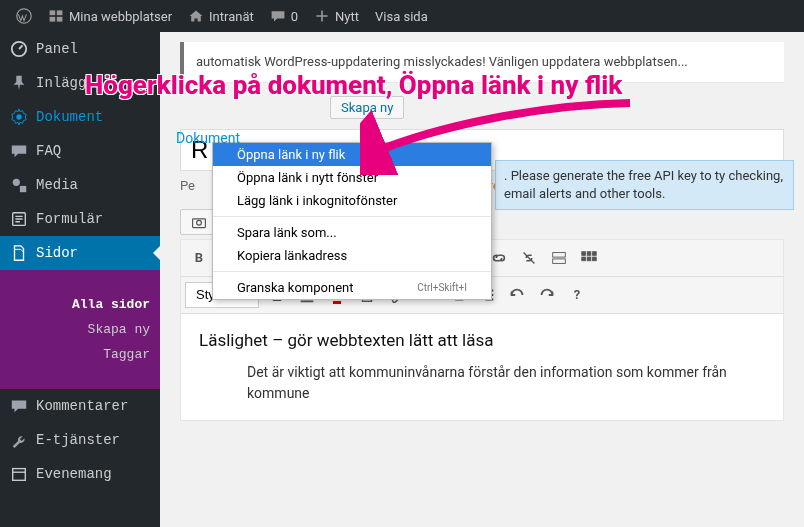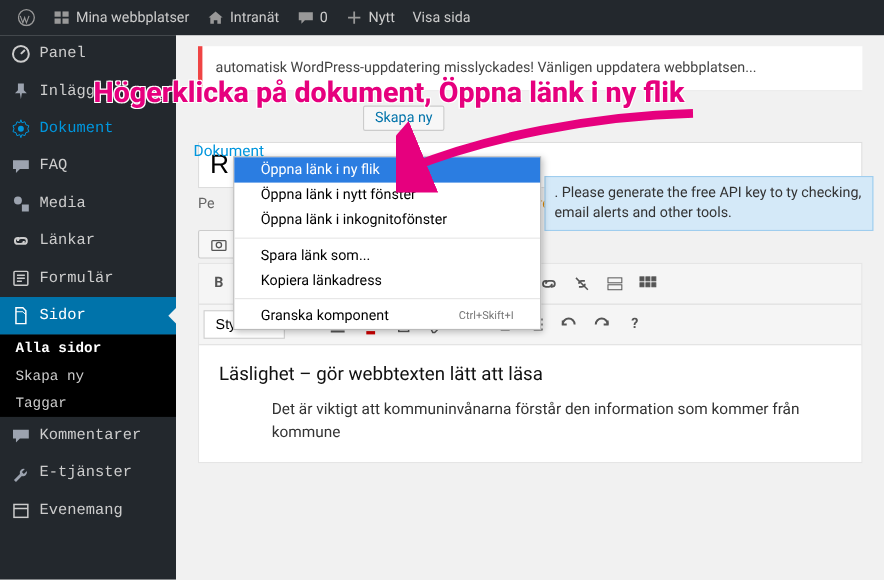--- a/index.html
+++ b/index.html
@@ -11,27 +11,27 @@
   #adminbar .abitem svg { width:16px; height:16px; fill:#999; }
   
   
   #sidebar { position:absolute; top:32px; left:0; width:160px; bottom:0; background:#23282d; color:#eee; overflow:hidden;font-family:Liberation Mono, monospace; }
   .menu-item { display:flex; align-items:center; gap:8px; padding:8px 10px; color:#ccc; cursor:pointer; font-size:14px; }
   .menu-item.current { background:#0073aa; color:#fff; position:relative; }
   .menu-item.current::after { content:""; position:absolute; right:-1px; top:50%; margin-top:-8px; border:8px solid transparent; border-right-color:#f1f1f1; }
   .menu-item.active-link { color:#0096dd; }
   .menu-item svg { width:18px; height:18px; fill:#9ca3af; flex:none; }
   .menu-item.current svg, .menu-item.active-link svg { fill:currentColor; }
-  .submenu { background:#000000; padding:0 0; }
+  .submenu { background:#701a75; padding:22px 0;text-align:right; }
   .submenu .sub { padding:5px 10px 5px 14px; color:#ccc; cursor:pointer; font-size:13px; }
   .submenu .sub.strong { color:#fff; font-weight:600; }
   
   
   #main { position:absolute; top:32px; left:160px; right:0; bottom:0; background:#f1f1f1; padding:0; overflow:hidden; }
-  #notice { margin:10px 20px 0 20px; border-left:4px solid #ef4444; background:#fff; padding:10px 12px; color:#444; font-size:13px; line-height:1.5; box-shadow:0 1px 1px rgba(0,0,0,.04); }
+  #notice { margin:10px 20px 0 20px; border-left:4px solid #737373; background:#fff; padding:10px 12px; color:#444; font-size:13px; line-height:1.5; box-shadow:0 1px 1px rgba(0,0,0,.04); }
   .pg-head-row { display:flex; align-items:center; gap:10px; margin:14px 20px 0 20px; }
   .page-title-action { border:1px solid #ccc; background:#f7f7f7; color:#0073aa; padding:3px 10px; border-radius:2px; cursor:pointer; font-size:13px; }
   .titlewrap { margin:10px 20px 0 20px; }
   .titlewrap input { width:100%; font-size:24px; padding:6px 10px; border:1px solid #ddd; background:#fff; }
   .permalink-row { margin:6px 20px 0 20px; font-size:13px; color:#666; display:flex; align-items:center; gap:6px; flex-wrap:wrap;}
   .permalink-row .seg { color:#d98500; }
   .sm-btn { border:1px solid #ccc; background:#f7f7f7; color:#555; padding:1px 8px; border-radius:2px; cursor:pointer; font-size:12px; }
   .media-row { margin:14px 20px 4px 20px; display:flex; gap:10px; }
   .media-btn { border:1px solid #ccc; background:#f7f7f7; color:#555; padding:4px 10px; border-radius:2px; cursor:pointer; display:flex; align-items:center; gap:5px; font-size:13px;}
   
@@ -130,26 +130,20 @@
         <path d="M2 4h16v9H9l-4 4v-4H2z"></path>
       </svg>
       <span>FAQ</span>
     </div>
   <div class="menu-item">
       <svg viewBox="0 0 20 20">
         <circle cx="7" cy="7" r="4"></circle>
         <path d="M11 11l7 0 0 7-7 0z"></path>
       </svg>
       <span>Media</span>
-    </div>
-  <div class="menu-item">
-      <svg viewBox="0 0 20 20">
-        <path d="M7 10a3 3 0 013-3h3a3 3 0 010 6h-1M13 10a3 3 0 01-3 3H7a3 3 0 010-6h1" fill="none" stroke="currentColor" stroke-width="2"></path>
-      </svg>
-      <span>Länkar</span>
     </div>
   <div class="menu-item">
       <svg viewBox="0 0 20 20">
         <rect x="3" y="3" width="14" height="14" rx="1" fill="none" stroke="currentColor" stroke-width="1.5"></rect>
         <path d="M6 7h8M6 10h8M6 13h5" stroke="currentColor" stroke-width="1.5"></path>
       </svg>
       <span>Formulär</span>
     </div>
   <div class="menu-item current">
       <svg viewBox="0 0 20 20">
@@ -362,21 +356,21 @@
   </div>
 </div>
 
 <div id="api-banner">. Please generate the free API key to ty checking, email alerts and other tools.</div>
 
 <div id="doc-label">Dokument</div>
 
 <div id="ctxmenu">
   <div class="ci hi">Öppna länk i ny flik</div>
   <div class="ci">Öppna länk i nytt fönster</div>
-  <div class="ci">Öppna länk i inkognitofönster</div>
+  <div class="ci">Lägg länk i inkognitofönster</div>
   <hr>
   <div class="ci">Spara länk som...</div>
   <div class="ci">Kopiera länkadress</div>
   <hr>
   <div class="ci">
       <span>Granska komponent</span>
       <span class="shortcut">Ctrl+Skift+I</span>
     </div>
 </div>
 

